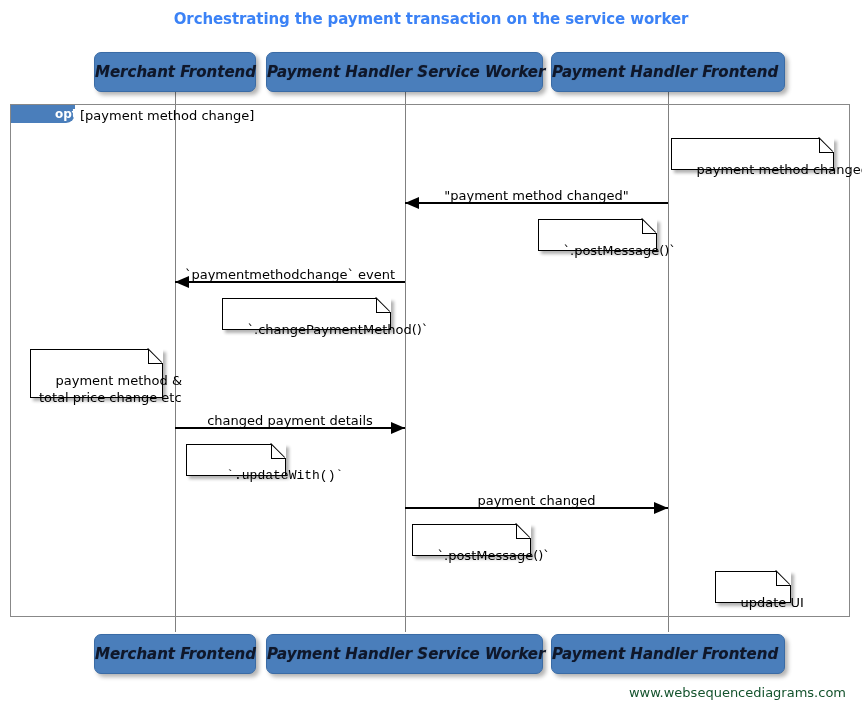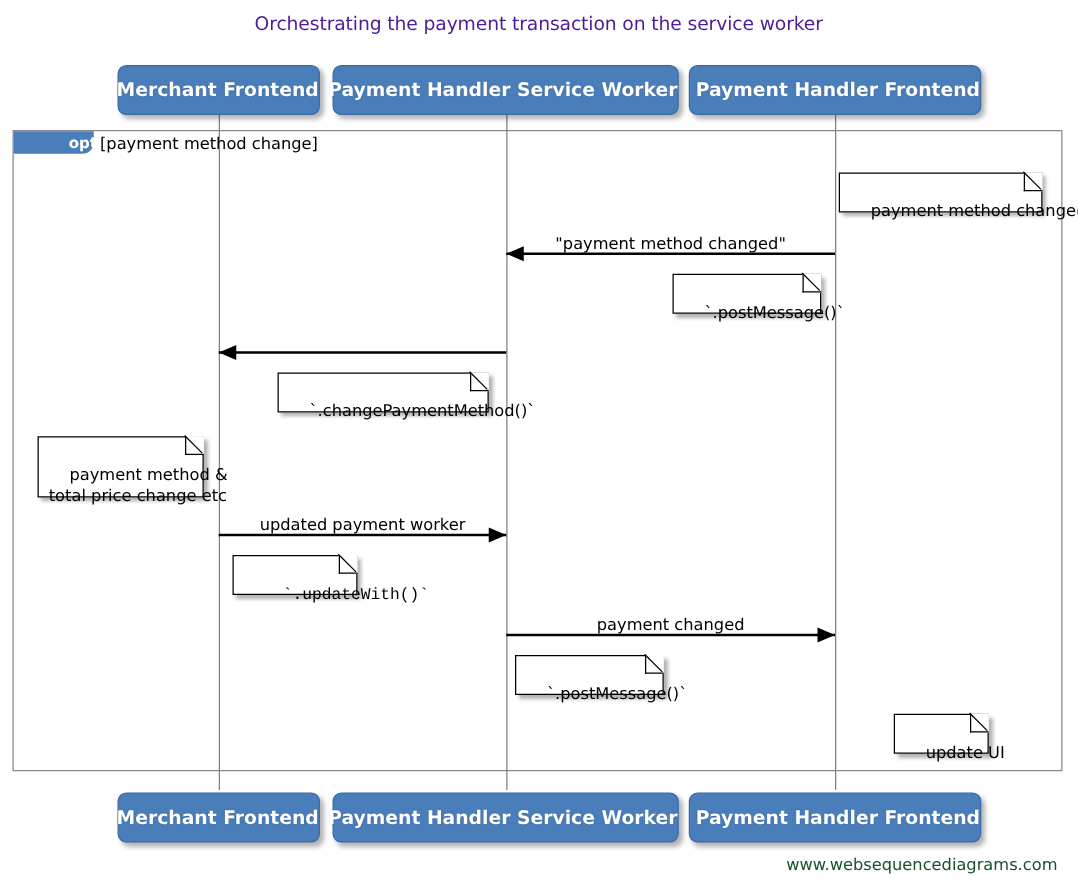--- a/index.html
+++ b/index.html
@@ -22,42 +22,43 @@
   }
 
   
   .diagram-title {
     position: absolute;
     left: 0;
     top: 10px;
     width: 862px;
     text-align: center;
     font-size: 15px;
-    font-weight: normal;
-    color: #4c1d95;
+    font-weight: bold;
+    color: #3b82f6;
     letter-spacing: -0.1px;
   }
 
   
   .participant {
     position: absolute;
     box-sizing: border-box;
     background: #4a7ebb;
     border: 1px solid #3a6ba5;
     border-radius: 7px;
-    color: #ffffff;
+    color: #0f172a;
     font-size: 15px;
     font-weight: bold;
     display: flex;
     align-items: center;
-    justify-content: flex-end;
+    justify-content: flex-start;
     box-shadow: 3px 3px 4px rgba(0,0,0,0.30);
     text-shadow: 0 0 1px rgba(0,0,0,0.35);
     height: 40px;
     white-space: nowrap;
+    font-style: italic;
   }
 
   
   .lifeline {
     position: absolute;
     width: 1px;
     background: #808080;
   }
 
   
@@ -201,37 +202,38 @@
     <span class="note-clip"></span>
     <span class="note-fold"></span>
   </div>
 
   <div class="note" style="left:538px; top:219px; width:119px; height:32px;">
     <span>`.postMessage()`</span>
     <span class="note-clip"></span>
     <span class="note-fold"></span>
   </div>
 
+  <div class="msg-label" style="left:175px; top:267px; width:230px;">`paymentmethodchange` event</div>
   <div class="msg-line" style="left:175px; top:281px; width:230px;"></div>
   <div class="arrow-head left" style="left:175px; top:276px;"></div>
 
   <div class="note" style="left:30px; top:349px; width:133px; height:49px;">
     <span>payment method &amp;
 total price change etc</span>
     <span class="note-clip"></span>
     <span class="note-fold"></span>
   </div>
 
   <div class="note" style="left:222px; top:298px; width:169px; height:32px;">
     <span>`.changePaymentMethod()`</span>
     <span class="note-clip"></span>
     <span class="note-fold"></span>
   </div>
 
-  <div class="msg-label" style="left:175px; top:413px; width:230px;">updated payment worker</div>
+  <div class="msg-label" style="left:175px; top:413px; width:230px;">changed payment details</div>
   <div class="msg-line" style="left:175px; top:427px; width:230px;"></div>
   <div class="arrow-head right" style="left:391px; top:422px;"></div>
 
   <div class="note" style="left:186px; top:444px; width:100px; height:32px;font-family:Liberation Mono, monospace;">
     <span>`.updateWith()`</span>
     <span class="note-clip"></span>
     <span class="note-fold"></span>
   </div>
 
   <div class="msg-label" style="left:405px; top:493px; width:263px;">payment changed</div>

